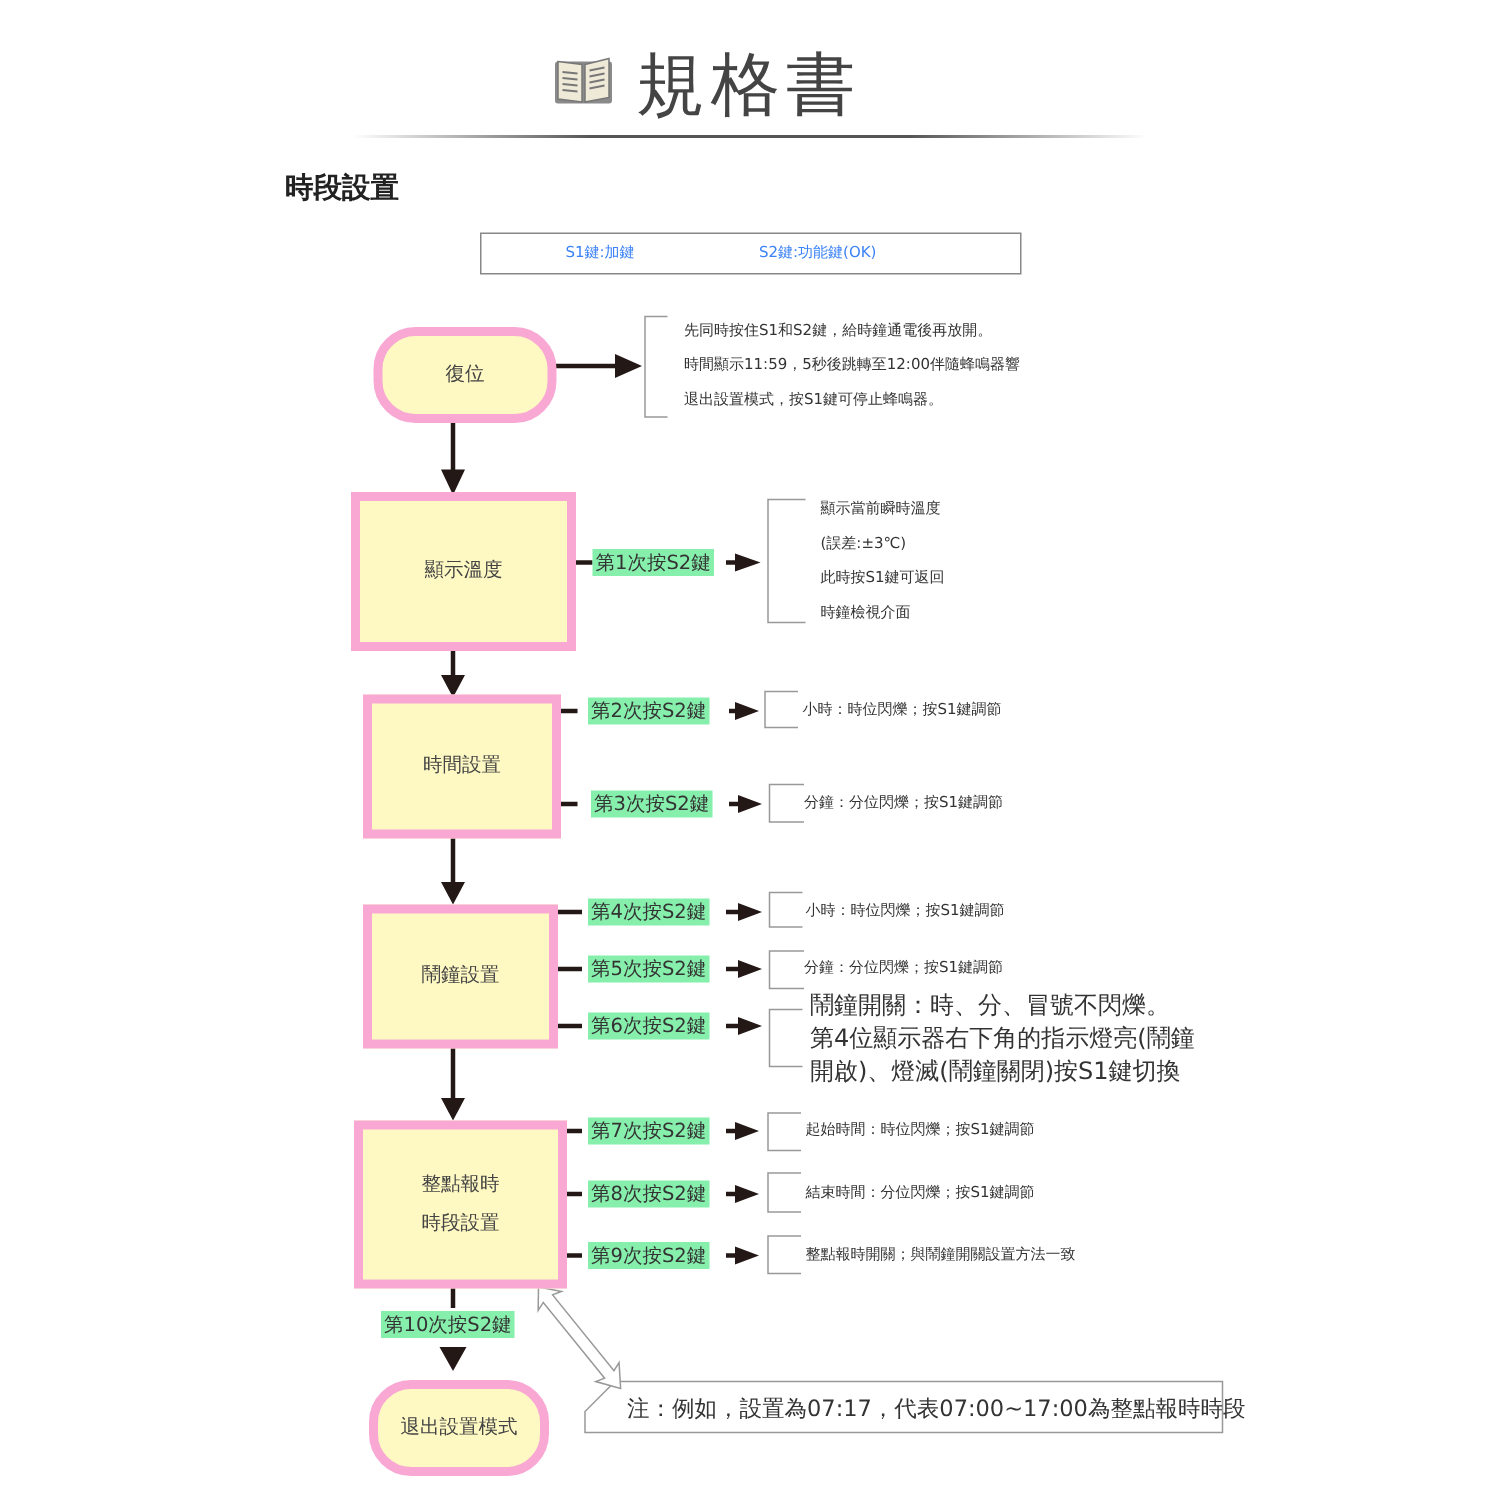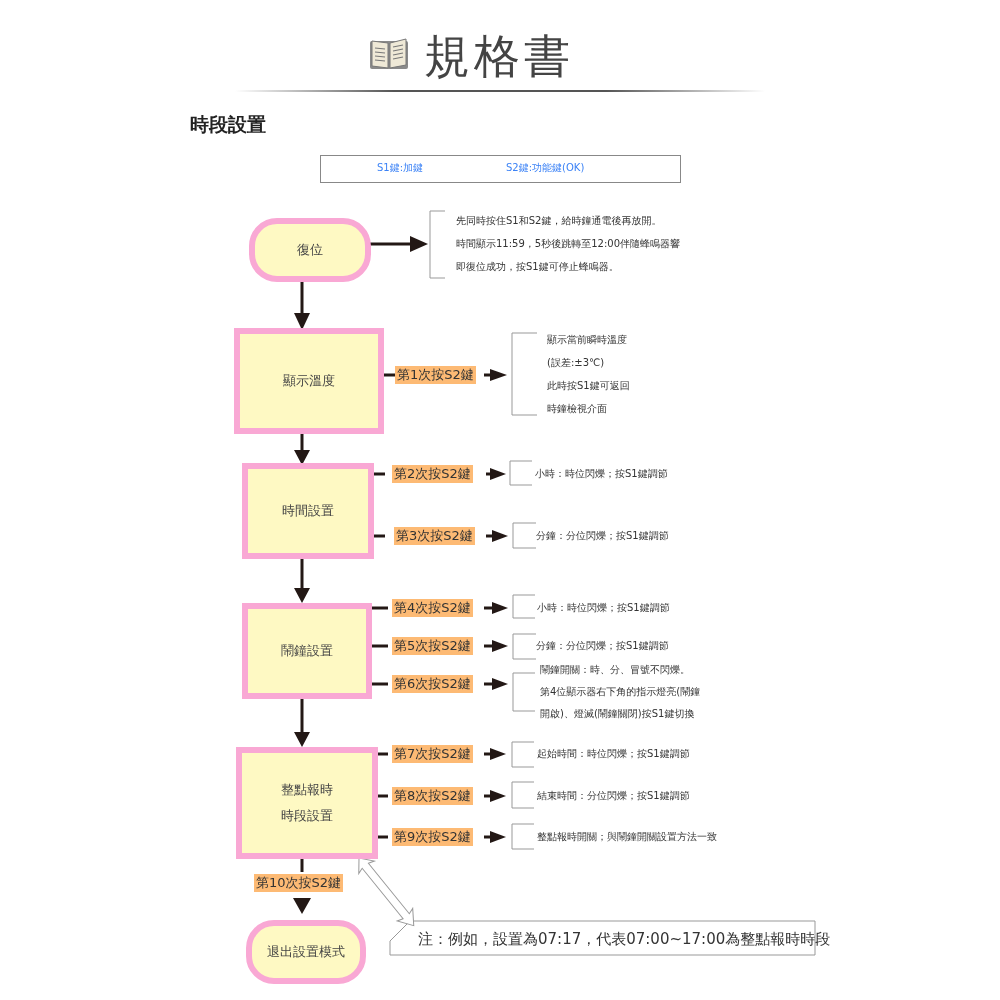--- a/index.html
+++ b/index.html
@@ -13,23 +13,23 @@
     .title-text { font-size: 46px; color: #444; letter-spacing: 4px; margin-left: 14px; line-height: 56px; }
     .title-rule { left: 235px; top: 90px; width: 530px; height: 2px;
       background: linear-gradient(to right, rgba(90,90,90,0), #555 30%, #555 70%, rgba(90,90,90,0)); }
     .section-title { left: 190px; top: 112px; font-size: 19px; font-weight: bold; color: #222; }
     .keys-box { left: 320px; top: 155px; width: 359px; height: 26px; border: 1px solid #888;
       font-size: 10px; color: #3b82f6; }
     .keys-box span { position: absolute; top: 5px; }
     .node { border: 6px solid #f9a8d4; background: #fef9c3; display: flex; align-items: center;
       justify-content: center; text-align: center; font-size: 13px; color: #444; line-height: 26px; }
     .pill { border-radius: 28px; }
-    .step-label { font-size: 13px; color: #333; white-space: nowrap; background: #fdba74; padding: 0 2px; }
+    .step-label { font-size: 13px; color: #333; white-space: nowrap; background: #86efac; padding: 0 2px; }
     .desc { font-size: 10px; color: #333; line-height: 23px; white-space: nowrap; }
-    .desc-small { font-size: 10px; line-height: 22px; }
+    .desc-small { font-size: 16px; line-height: 22px; }
     .note-box { font-size: 15px; color: #333; }
     svg.lines { position: absolute; left: 0; top: 0; }
   </style>
 </head>
 <body>
 
 <div class="abs title-wrap">
   <span>
     <svg width="42" height="38" viewBox="0 0 42 38">
       <rect x="2" y="6" width="38" height="28" fill="#8a8a8a" rx="2"></rect>
@@ -134,21 +134,21 @@
     <path d="M0 0 L12 -10 L10 -4 L75 -4 L73 -10 L87 0 L73 10 L75 4 L10 4 L12 10 Z" fill="#fff" stroke="#999" stroke-width="1"></path>
   </g>
 </svg>
 
 <div class="abs node pill" style="left:249px;top:218px;width:110px;height:52px;">
   <span>復位</span>
 </div>
 <div class="abs desc" style="left:456px;top:209px;">
   <div>先同時按住S1和S2鍵，給時鐘通電後再放開。</div>
   <div>時間顯示11:59，5秒後跳轉至12:00伴隨蜂鳴器響</div>
-  <div>即復位成功，按S1鍵可停止蜂鳴器。</div>
+  <div>退出設置模式，按S1鍵可停止蜂鳴器。</div>
 </div>
 
 <div class="abs node" style="left:234px;top:328px;width:138px;height:94px;">
   <span>顯示溫度</span>
 </div>
 <div class="abs step-label" style="left:395px;top:366px;">第1次按S2鍵</div>
 <div class="abs desc" style="left:547px;top:328px;">
   <div>顯示當前瞬時溫度</div>
   <div>(誤差:±3℃)</div>
   <div>此時按S1鍵可返回</div>

